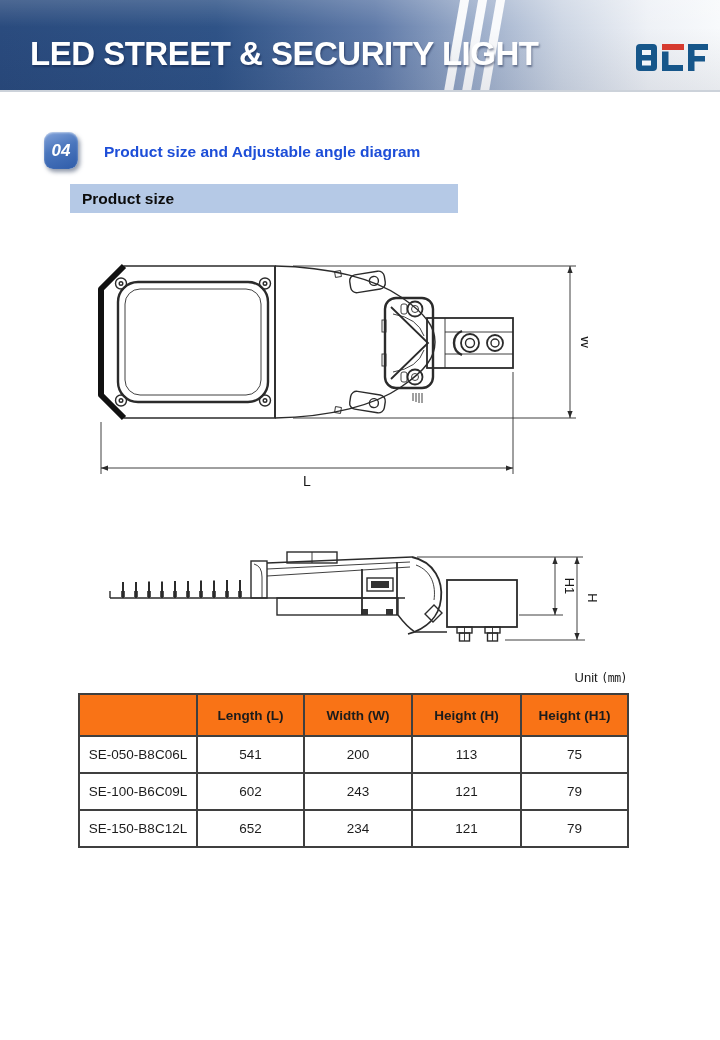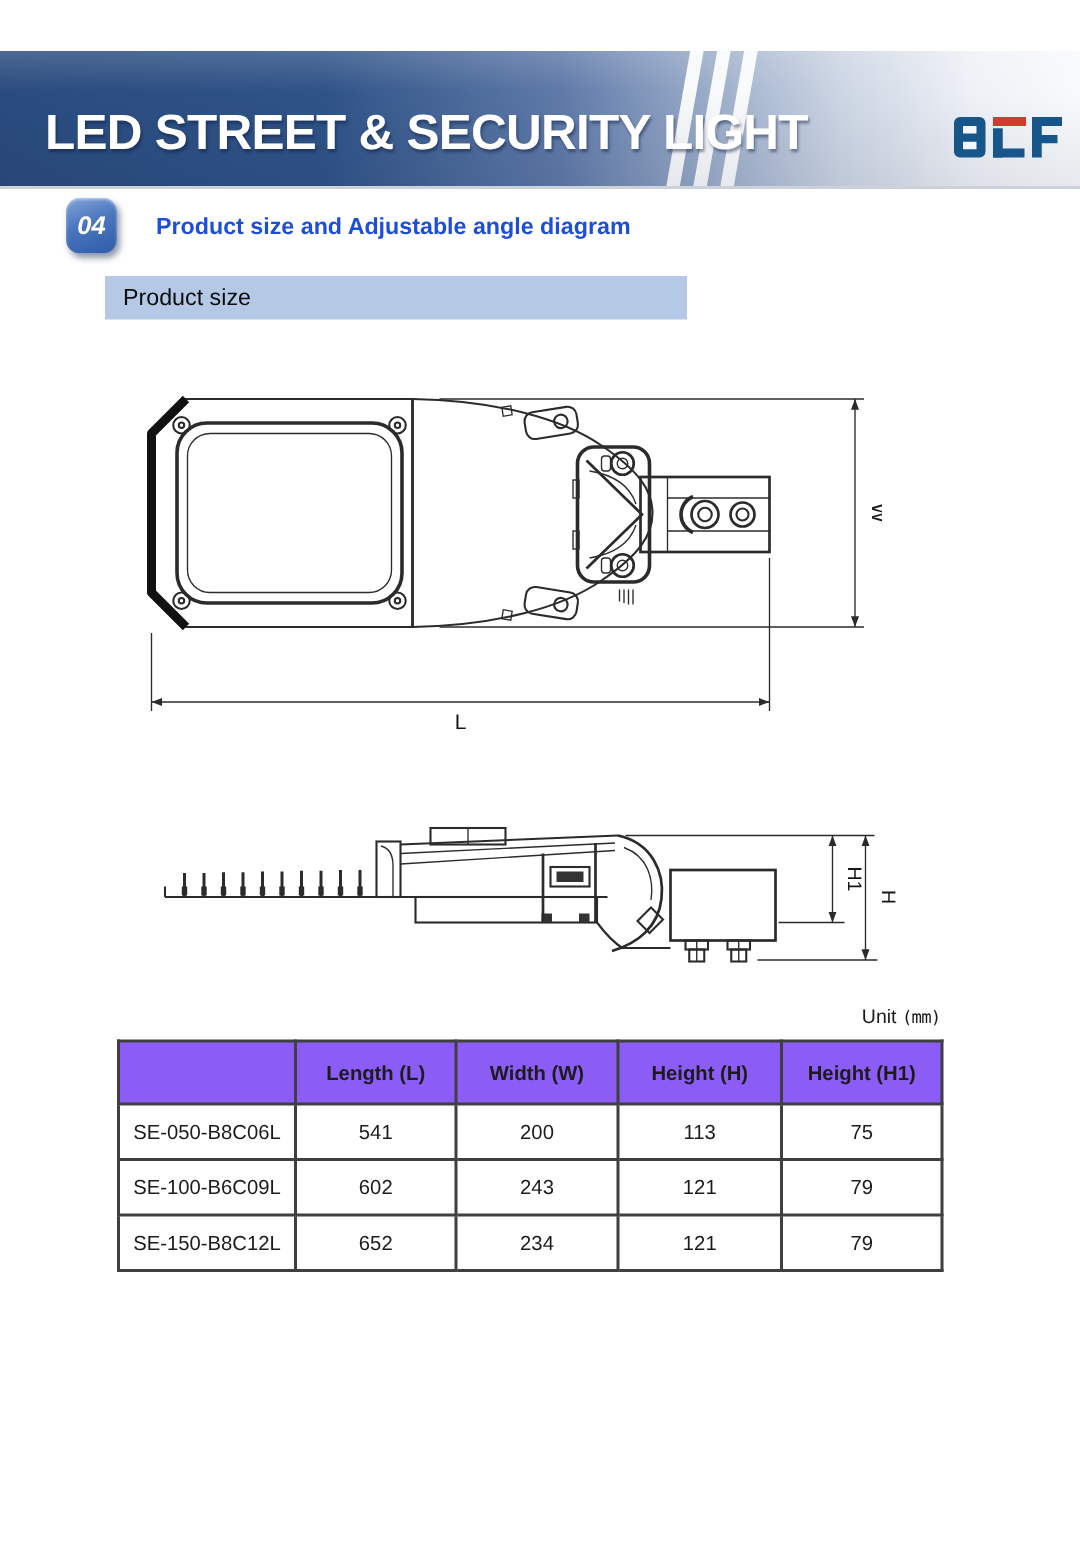--- a/index.html
+++ b/index.html
@@ -2,38 +2,38 @@
 <html><head>
 <meta charset="utf-8">
 <style>
   html,body{margin:0;padding:0;background:#fff;}
   #page{position:relative;width:720px;height:1040px;background:#ffffff;overflow:hidden;
         font-family:"Liberation Sans",sans-serif;}
 
   
   .banner{position:absolute;left:0;top:0;width:720px;height:90px;
     background:linear-gradient(90deg,#2a4b7e 0%,#2f5387 30%,#5f7aa8 52%,#98aac8 65%,#cdd6e4 78%,#eef1f6 90%,#f8fafc 100%);
-    border-bottom:2px solid #ccd2da;overflow:hidden;margin-top:34px;}
+    border-bottom:2px solid #ccd2da;overflow:hidden;}
   .banner::after{content:"";position:absolute;inset:0;
     background:linear-gradient(180deg,rgba(255,255,255,.16) 0%,rgba(255,255,255,0) 30%,rgba(5,15,45,.07) 100%);}
   .stripe{position:absolute;top:-12px;height:116px;width:9px;background:rgba(255,255,255,.93);transform:skewX(-10deg);}
   .banner-title{position:absolute;left:30px;top:36px;line-height:36px;font-size:33px;font-weight:bold;
     color:#ffffff;letter-spacing:-.5px;text-shadow:1px 2px 2px rgba(10,25,60,.45);z-index:2;}
   .logo{position:absolute;left:636px;top:42px;z-index:3;}
 
   
   .badge{position:absolute;left:44px;top:132px;width:34px;height:37px;border-radius:9px;
     background:linear-gradient(160deg,#83a3da 0%,#4a76bd 45%,#2f5ca9 100%);
     box-shadow:2px 3px 4px rgba(125,135,155,.85), inset 0 1px 2px rgba(255,255,255,.55);
     color:#fff;font-style:italic;font-weight:bold;font-size:17px;
     display:flex;align-items:center;justify-content:center;text-align:right;}
   .section-title{position:absolute;left:104px;top:143px;font-size:15.5px;font-weight:bold;color:#1d4ed8;}
   .subsection{position:absolute;left:70px;top:184px;width:388px;height:29px;background:#b5c9e6;
     display:flex;align-items:center;padding-left:12px;box-sizing:border-box;
-    font-size:15.5px;font-weight:normal;color:#0c0c0c;}
+    font-size:15.5px;font-weight:bold;color:#0c0c0c;}
 
   
   svg.diagram{position:absolute;}
   #topview{left:88px;top:252px;}
   #sideview{left:105px;top:535px;}
   .s05{stroke:#2b2b2b;stroke-width:.9;fill:none;}
   .s1{stroke:#2b2b2b;stroke-width:1.4;fill:none;}
   .s15{stroke:#2b2b2b;stroke-width:1.8;fill:none;}
   .s2{stroke:#2b2b2b;stroke-width:2.4;fill:none;}
   .thk{stroke:#111;stroke-width:6;fill:none;stroke-linejoin:round;}
@@ -41,21 +41,21 @@
   .dim{stroke:#2b2b2b;stroke-width:.9;fill:none;}
   .dimlbl{font-family:"Liberation Sans",sans-serif;font-size:13px;fill:#161616;}
   .dimlblL{font-family:"Liberation Sans",sans-serif;font-size:14px;fill:#161616;}
 
   
   .unit{position:absolute;left:78px;top:670px;width:549px;text-align:right;font-size:13px;color:#1a1a1a;}
   .unit .mm{font-family:"DejaVu Sans Mono",monospace;font-size:11.5px;letter-spacing:-.5px;}
   table.size{position:absolute;left:78px;top:693px;width:549px;border-collapse:collapse;table-layout:fixed;}
   table.size th,table.size td{border:2px solid #3f3f3f;text-align:center;vertical-align:middle;
     font-size:13.5px;color:#1c1c1c;padding:0;}
-  table.size th{background:#8b5cf6;height:40px;font-weight:bold;}
+  table.size th{background:#f97316;height:40px;font-weight:bold;}
   table.size td{height:35px;background:#fff;font-weight:normal;}
 </style>
 </head>
 <body>
 
 <div id="page">
 
   <div class="banner">
     <div class="stripe" style="left:452px"></div>
     <div class="stripe" style="left:470px"></div>

